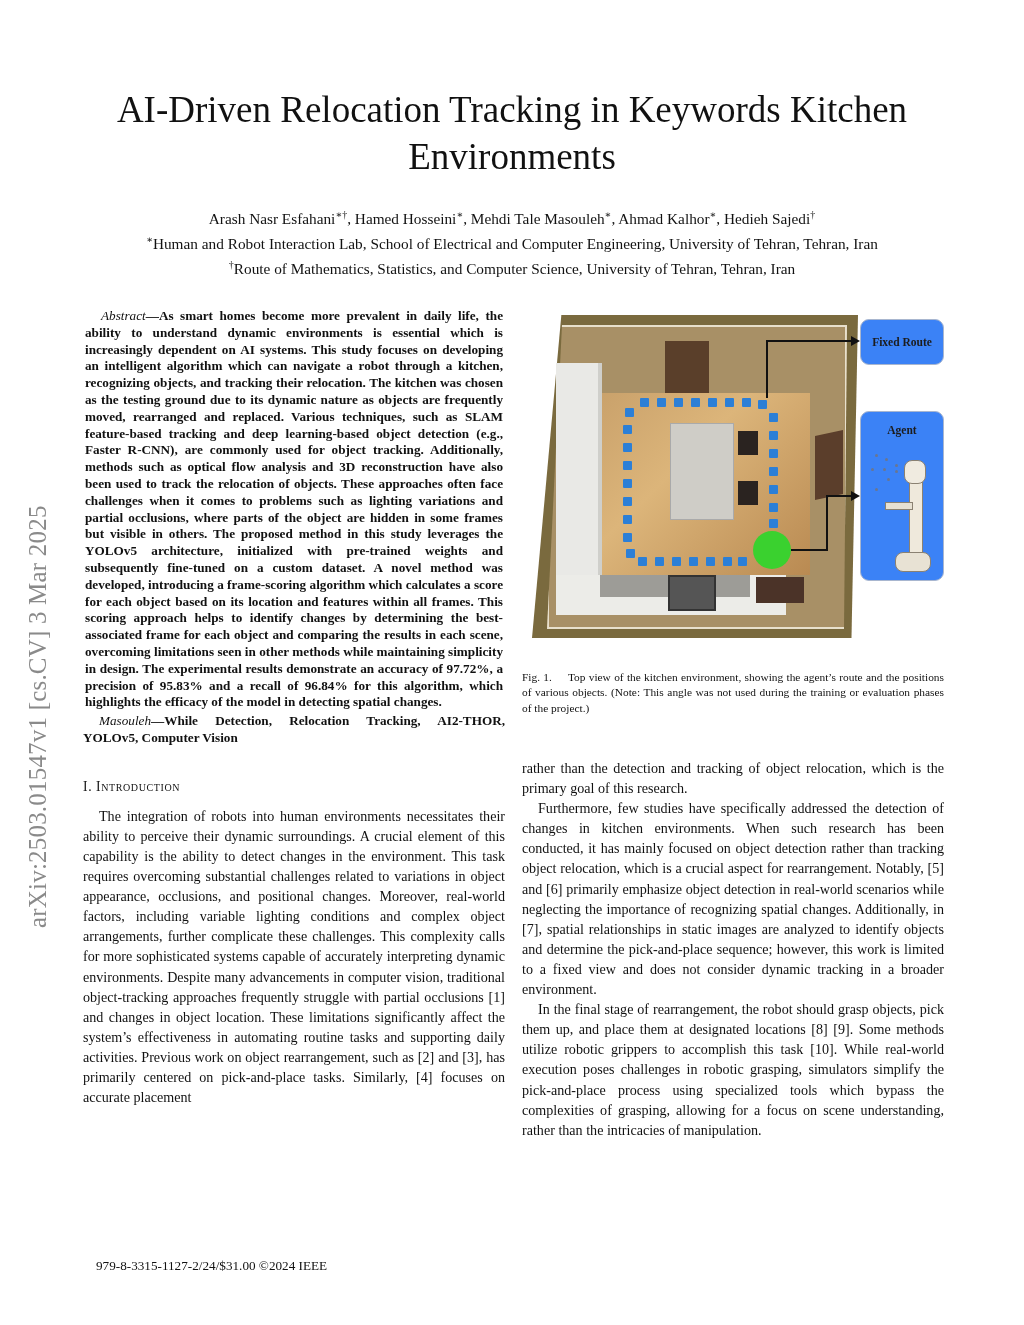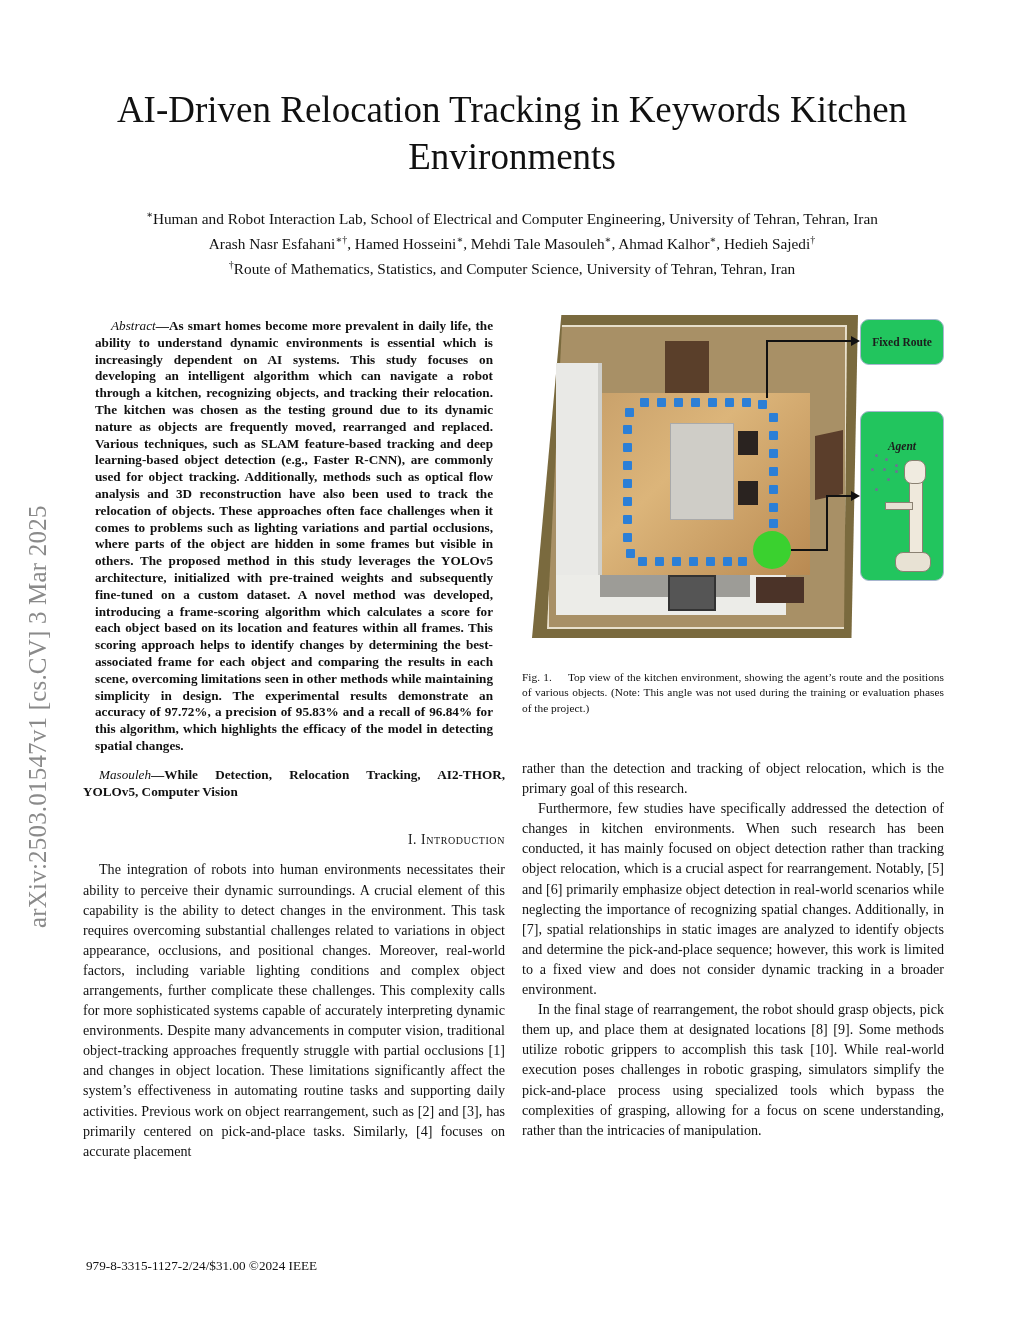--- a/index.html
+++ b/index.html
@@ -13,30 +13,30 @@
   .authors div { white-space: nowrap; }
   .authors sup { font-size: 10px; }
 
   .arxiv { position: absolute; left: 24px; top: 928px; transform-origin: 0 0; transform: rotate(-90deg);
            width: 600px; font-size: 25px; color: #8a8a8a; white-space: nowrap; letter-spacing: 0.2px; }
 
   .col { position: absolute; width: 422px; font-size: 14.1px; line-height: 20.1px; text-align: justify; }
   .col-left { left: 83px; top: 306px; }
   .col-right { left: 522px; top: 758px; }
 
-  .abstract { font-weight: bold; font-size: 13.2px; line-height: 16.8px; text-indent: 16px; margin: 12px; }
+  .abstract { font-weight: bold; font-size: 13.2px; line-height: 16.8px; text-indent: 16px; margin: 2px; }
   .abstract .lead { font-style: italic; font-weight: normal; }
   .keywords { font-weight: bold; font-size: 13.2px; line-height: 16.8px; text-indent: 16px; margin: 0; }
   .keywords .lead { font-style: italic; font-weight: normal; }
 
-  .section-head { text-align: right; font-size: 13.6px; letter-spacing: 0.6px; margin: 30px 0 9px 0; font-variant: small-caps; }
+  .section-head { text-align: left; font-size: 13.6px; letter-spacing: 0.6px; margin: 30px 0 9px 0; font-variant: small-caps; }
   .para { text-indent: 16px; margin: 0; }
   .para.noindent { text-indent: 0; }
 
-  .footer-copy { position: absolute; left: 86px; top: 1258px; font-size: 13.2px; }
+  .footer-copy { position: absolute; left: 96px; top: 1258px; font-size: 13.2px; }
 
   
   .figure { position: absolute; left: 530px; top: 313px; width: 420px; height: 332px; }
   .room-outer { position: absolute; left: 2px; top: 2px; width: 326px; height: 323px;
                 background: #7a6a3e; clip-path: polygon(9% 0, 100% 0, 98% 100%, 0 100%); }
   .room-wall { position: absolute; left: 17px; top: 12px; width: 296px; height: 300px;
                background: #a89066; border: 2px solid #e8e0cc; clip-path: polygon(5% 0, 100% 0, 99% 100%, 0 100%); }
   .floor { position: absolute; left: 60px; top: 80px; width: 220px; height: 182px;
            background: linear-gradient(135deg, #c8a06a 0%, #dcb57a 40%, #b98a52 100%); }
   .counter-left { position: absolute; left: 26px; top: 50px; width: 42px; height: 238px; background: #e9e9e6; border-right: 4px solid #cfcfcb; }
@@ -47,48 +47,48 @@
   .door-top { position: absolute; left: 135px; top: 28px; width: 44px; height: 56px; background: #5a3f2a; }
   .door-right { position: absolute; left: 285px; top: 120px; width: 28px; height: 64px; background: #5b3e2b; transform: skewY(-12deg); }
   .chair { position: absolute; width: 20px; height: 24px; background: #2a2320; }
   .route-dot { position: absolute; width: 9px; height: 9px; background: #2c7fd6; border-radius: 1px; }
   .agent-dot { position: absolute; left: 223px; top: 218px; width: 38px; height: 38px; border-radius: 50%; background: #3ad12f; }
   .rug { position: absolute; left: 226px; top: 264px; width: 48px; height: 26px; background: #4b3328; }
 
   .conn { position: absolute; background: #111; }
   .arrowhead { position: absolute; width: 0; height: 0; border-top: 5px solid transparent; border-bottom: 5px solid transparent; border-left: 9px solid #111; }
 
-  .label-box { position: absolute; background: #22c55e; border: 1px solid #a8b6cf; border-radius: 9px;
+  .label-box { position: absolute; background: #3b82f6; border: 1px solid #a8b6cf; border-radius: 9px;
                font-weight: bold; font-size: 11.5px; text-align: center; color: #1c1c1c; }
   .fixed-route-box { left: 330px; top: 6px; width: 82px; height: 44px; line-height: 44px; }
   .agent-box { left: 330px; top: 98px; width: 82px; height: 168px; }
-  .agent-box .agent-title { margin-top: 28px; font-style: italic; }
+  .agent-box .agent-title { margin-top: 12px; }
   .robot-body { position: absolute; left: 48px; top: 52px; width: 12px; height: 98px; background: #efe9dc; border-radius: 6px; border: 1px solid #8a8172; }
   .robot-head { position: absolute; left: 43px; top: 48px; width: 20px; height: 22px; background: #f0ebe0; border-radius: 8px; border: 1px solid #8a8172; }
   .robot-base { position: absolute; left: 34px; top: 140px; width: 34px; height: 18px; background: #e8e2d4; border-radius: 8px; border: 1px solid #8a8172; }
   .robot-arm { position: absolute; left: 24px; top: 90px; width: 26px; height: 6px; background: #e7e1d3; border: 1px solid #8a8172; }
   .star-dot { position: absolute; width: 3px; height: 3px; background: #6a7690; border-radius: 50%; }
 
   .caption { position: absolute; left: 522px; top: 670px; width: 422px; font-size: 11.4px; line-height: 15.3px; text-align: justify; }
   .caption .fig-num { margin-right: 16px; }
 </style>
 </head>
 <body>
 
 <h1 class="title">AI-Driven Relocation Tracking in Keywords Kitchen Environments</h1>
 
 <div class="authors">
-  <div><sup>∗</sup><span>Human and Robot Interaction Lab, School of Electrical and Computer Engineering, University of Tehran, Tehran, Iran</span></div>
   <div>
     <span>Arash Nasr Esfahani</span><sup>∗†</sup>,
     <span>Hamed Hosseini</span><sup>∗</sup>,
     <span>Mehdi Tale Masouleh</span><sup>∗</sup>,
     <span>Ahmad Kalhor</span><sup>∗</sup>,
     <span>Hedieh Sajedi</span><sup>†</sup>
   </div>
+  <div><sup>∗</sup><span>Human and Robot Interaction Lab, School of Electrical and Computer Engineering, University of Tehran, Tehran, Iran</span></div>
   <div><sup>†</sup><span>Route of Mathematics, Statistics, and Computer Science, University of Tehran, Tehran, Iran</span></div>
 </div>
 
 <div class="arxiv">arXiv:2503.01547v1  [cs.CV]  3 Mar 2025</div>
 
 <div class="col col-left">
   <p class="abstract"><span class="lead">Abstract</span><span>—As smart homes become more prevalent in daily life, the ability to understand dynamic environments is essential which is increasingly dependent on AI systems. This study focuses on developing an intelligent algorithm which can navigate a robot through a kitchen, recognizing objects, and tracking their relocation. The kitchen was chosen as the testing ground due to its dynamic nature as objects are frequently moved, rearranged and replaced. Various techniques, such as SLAM feature-based tracking and deep learning-based object detection (e.g., Faster R-CNN), are commonly used for object tracking. Additionally, methods such as optical flow analysis and 3D reconstruction have also been used to track the relocation of objects. These approaches often face challenges when it comes to problems such as lighting variations and partial occlusions, where parts of the object are hidden in some frames but visible in others. The proposed method in this study leverages the YOLOv5 architecture, initialized with pre-trained weights and subsequently fine-tuned on a custom dataset. A novel method was developed, introducing a frame-scoring algorithm which calculates a score for each object based on its location and features within all frames. This scoring approach helps to identify changes by determining the best-associated frame for each object and comparing the results in each scene, overcoming limitations seen in other methods while maintaining simplicity in design. The experimental results demonstrate an accuracy of 97.72%, a precision of 95.83% and a recall of 96.84% for this algorithm, which highlights the efficacy of the model in detecting spatial changes.</span></p>
   <p class="keywords"><span class="lead">Masouleh</span><span>—While Detection, Relocation Tracking, AI2-THOR, YOLOv5, Computer Vision</span></p>
   <div class="section-head">I. Introduction</div>
   <p class="para">The integration of robots into human environments necessitates their ability to perceive their dynamic surroundings. A crucial element of this capability is the ability to detect changes in the environment. This task requires overcoming substantial challenges related to variations in object appearance, occlusions, and positional changes. Moreover, real-world factors, including variable lighting conditions and complex object arrangements, further complicate these challenges. This complexity calls for more sophisticated systems capable of accurately interpreting dynamic environments. Despite many advancements in computer vision, traditional object-tracking approaches frequently struggle with partial occlusions [1] and changes in object location. These limitations significantly affect the system’s effectiveness in automating routine tasks and supporting daily activities. Previous work on object rearrangement, such as [2] and [3], has primarily centered on pick-and-place tasks. Similarly, [4] focuses on accurate placement</p>

